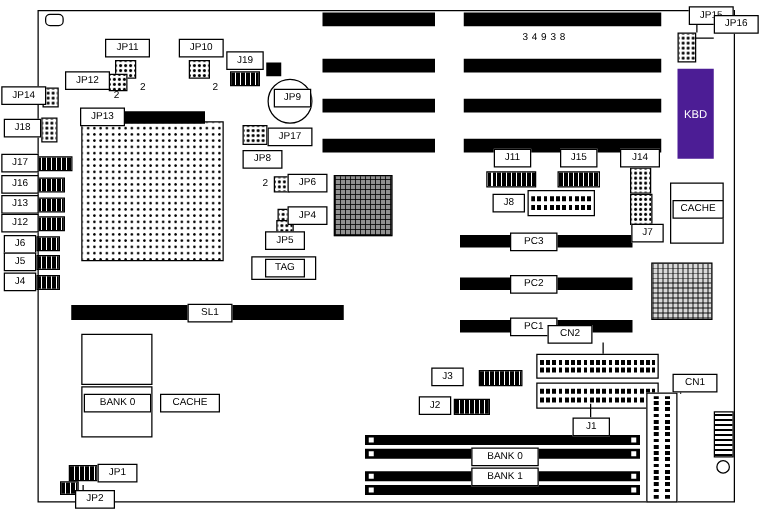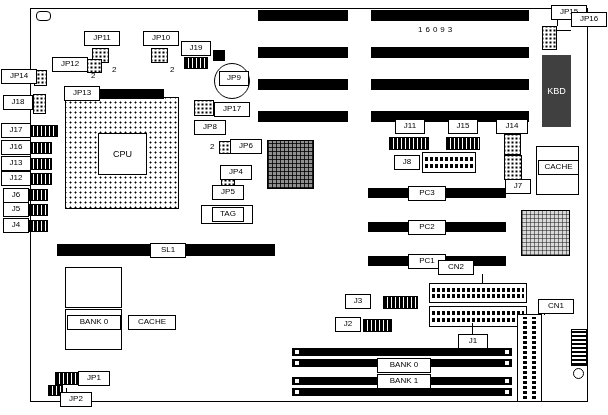--- a/index.html
+++ b/index.html
@@ -13,21 +13,21 @@
   .outline{position:absolute;border:1px solid #000;background:#fff;z-index:3}
   .pinhdr{position:absolute;border:1px solid #000;background:#fff;display:flex;flex-direction:column;justify-content:space-evenly;padding:1px 2px;z-index:3}
   .pinrow{height:4px;background:repeating-linear-gradient(90deg,#000 0 3px,transparent 3px 5px)}
   .pinhdr-v{position:absolute;border:1px solid #000;background:#fff;display:flex;flex-direction:row;justify-content:space-evenly;padding:2px 1px;z-index:3}
   .pincol{width:4px;background:repeating-linear-gradient(0deg,#000 0 3px,transparent 3px 5px)}
   .hline{position:absolute;background:#000;height:1px;z-index:4}
   .vline{position:absolute;background:#000;width:1px;z-index:4}
   .simm{position:absolute;background:#000;z-index:2}
   .simm i{position:absolute;top:2px;width:4px;height:4px;background:#fff}
   .simm i.l{left:3px}.simm i.r{right:3px}
-  .kbd{position:absolute;background:#404040;color:#fff;display:flex;align-items:center;justify-content:center;font-size:9px;z-index:3}
+  .kbd{position:absolute;background:#4c1d95;color:#fff;display:flex;align-items:center;justify-content:center;font-size:9px;z-index:3}
   .cpu-socket{position:absolute;border:1px solid #000;background-image:radial-gradient(circle,#000 .9px,transparent 1.1px);background-size:5px 5px;background-position:2px 2px;z-index:2}
   .chip-dark{position:absolute;border:1px solid #000;background-color:#909090;background-image:repeating-linear-gradient(0deg,rgba(0,0,0,.8) 0 1px,transparent 1px 4px),repeating-linear-gradient(90deg,rgba(0,0,0,.8) 0 1px,transparent 1px 4px);z-index:2}
   .chip-light{position:absolute;border:1px solid #000;background-color:#d8d8d8;background-image:repeating-linear-gradient(0deg,rgba(0,0,0,.45) 0 1px,transparent 1px 4px),repeating-linear-gradient(90deg,rgba(0,0,0,.45) 0 1px,transparent 1px 4px);z-index:2}
   .battery{position:absolute;border:1px solid #000;border-radius:50%;background:#fff;z-index:3}
   .num2{position:absolute;font-size:8px;line-height:9px;z-index:6}
   .stripes{position:absolute;border:1px solid #000;background:repeating-linear-gradient(0deg,#000 0 2px,#fff 2px 4px);z-index:3}
   .circle{position:absolute;border:1px solid #000;border-radius:50%;background:#fff;z-index:3}
   .cpu-box{position:absolute;border:1px solid #000;background:#fff;display:flex;align-items:center;justify-content:center;font-size:9px;z-index:3}
   .partnum{position:absolute;font-size:8px;letter-spacing:3px;z-index:6}
 </style>
@@ -41,21 +41,21 @@
 
   <div class="slot" style="left:258px;top:10px;width:90px;height:11px"></div>
   <div class="slot" style="left:371px;top:10px;width:158px;height:11px"></div>
   <div class="slot" style="left:258px;top:47px;width:90px;height:11px"></div>
   <div class="slot" style="left:371px;top:47px;width:158px;height:11px"></div>
   <div class="slot" style="left:258px;top:79px;width:90px;height:11px"></div>
   <div class="slot" style="left:371px;top:79px;width:158px;height:11px"></div>
   <div class="slot" style="left:258px;top:111px;width:90px;height:11px"></div>
   <div class="slot" style="left:371px;top:111px;width:158px;height:11px"></div>
 
-  <div class="partnum" style="left:418px;top:25px">16093</div>
+  <div class="partnum" style="left:418px;top:25px">34938</div>
 
   <div class="dots" style="left:542px;top:26px;width:13px;height:22px"></div>
   <div class="vline" style="left:557px;top:18px;height:8px"></div>
   <div class="hline" style="left:556px;top:30px;width:15px"></div>
   <div class="lbl" style="left:551px;top:5px;width:32px">JP15</div>
   <div class="lbl" style="left:571px;top:12px;width:32px">JP16</div>
 
   <div class="kbd" style="left:542px;top:55px;width:29px;height:72px">KBD</div>
   <div class="outline" style="left:536px;top:146px;width:41px;height:47px"></div>
   <div class="lbl" style="left:538px;top:160px;width:37px">CACHE</div>
@@ -93,30 +93,29 @@
   <div class="pinbar" style="left:29px;top:189px;width:17px;height:10px"></div>
   <div class="lbl" style="left:3px;top:188px;width:22px">J6</div>
   <div class="pinbar" style="left:29px;top:204px;width:17px;height:10px"></div>
   <div class="lbl" style="left:3px;top:202px;width:22px">J5</div>
   <div class="pinbar" style="left:29px;top:220px;width:17px;height:10px"></div>
   <div class="lbl" style="left:3px;top:218px;width:22px">J4</div>
 
   <div class="blk" style="left:98px;top:89px;width:66px;height:10px"></div>
   <div class="lbl" style="left:64px;top:86px;width:32px">JP13</div>
   <div class="cpu-socket" style="left:65px;top:97px;width:112px;height:110px"></div>
-  <div class="cpu-box" style="left:98px;top:133px;width:47px;height:40px">CPU</div>
 
   <div class="dots" style="left:194px;top:100px;width:18px;height:14px"></div>
   <div class="lbl" style="left:214px;top:102px;width:32px">JP17</div>
   <div class="lbl" style="left:194px;top:120px;width:28px">JP8</div>
   <div class="num2" style="left:210px;top:142px">2</div>
   <div class="dots" style="left:219px;top:141px;width:11px;height:11px"></div>
   <div class="lbl" style="left:230px;top:139px;width:28px">JP6</div>
   <div class="dots" style="left:222px;top:167px;width:10px;height:10px"></div>
-  <div class="lbl" style="left:220px;top:165px;width:28px">JP4</div>
+  <div class="lbl" style="left:230px;top:165px;width:28px">JP4</div>
   <div class="dots" style="left:221px;top:176px;width:12px;height:9px"></div>
   <div class="lbl" style="left:212px;top:185px;width:28px">JP5</div>
   <div class="outline" style="left:201px;top:205px;width:50px;height:17px"></div>
   <div class="lbl" style="left:212px;top:207px;width:28px">TAG</div>
 
   <div class="pinbar" style="left:389px;top:137px;width:38px;height:11px"></div>
   <div class="lbl" style="left:395px;top:119px;width:26px">J11</div>
   <div class="pinbar" style="left:446px;top:137px;width:32px;height:11px"></div>
   <div class="lbl" style="left:448px;top:119px;width:26px">J15</div>
   <div class="dots" style="left:504px;top:134px;width:15px;height:19px"></div>

